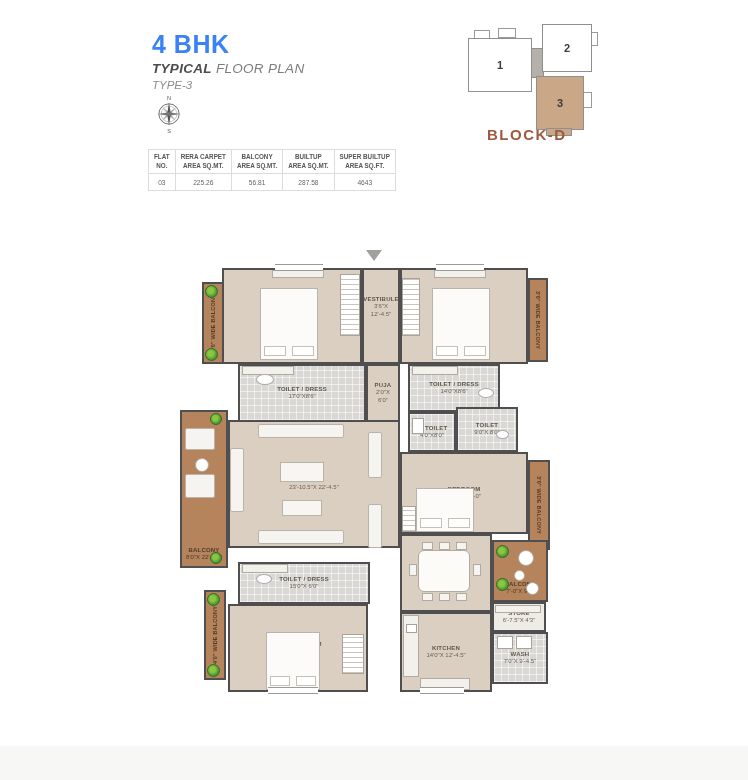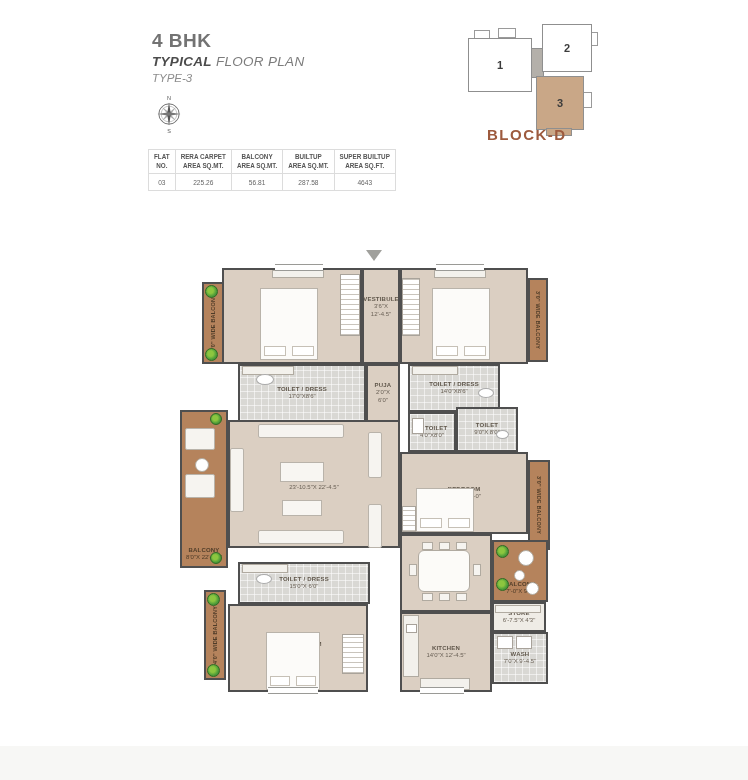--- a/index.html
+++ b/index.html
@@ -1,21 +1,21 @@
 <!DOCTYPE html>
 <html><head>
 <meta charset="utf-8">
 <style>
   html,body{margin:0;padding:0;}
   body{width:748px;height:780px;position:relative;background:#ffffff;overflow:hidden;
        font-family:"Liberation Sans","DejaVu Sans",sans-serif;}
 
   
   #title-block{position:absolute;left:152px;top:30px;}
-  #main-title{margin:0;font-size:19px;font-weight:bold;color:#737373;letter-spacing:.5px;}
+  #main-title{margin:0;font-size:25px;font-weight:bold;color:#3b82f6;letter-spacing:.5px;}
   #subtitle{font-size:13.5px;color:#7c7c7c;margin-top:2px;letter-spacing:.3px;font-style:italic;}
   #subtitle .b{font-weight:bold;color:#4c4c4c;}
   #type-label{font-size:11.5px;font-style:italic;color:#8d8d8d;margin-top:3px;}
 
   
   #compass{position:absolute;left:152px;top:96px;width:34px;text-align:center;line-height:1;}
   #compass .cdir{font-size:5.5px;color:#555;display:block;}
 
   
   #area-table{position:absolute;left:148px;top:149px;border-collapse:collapse;}

